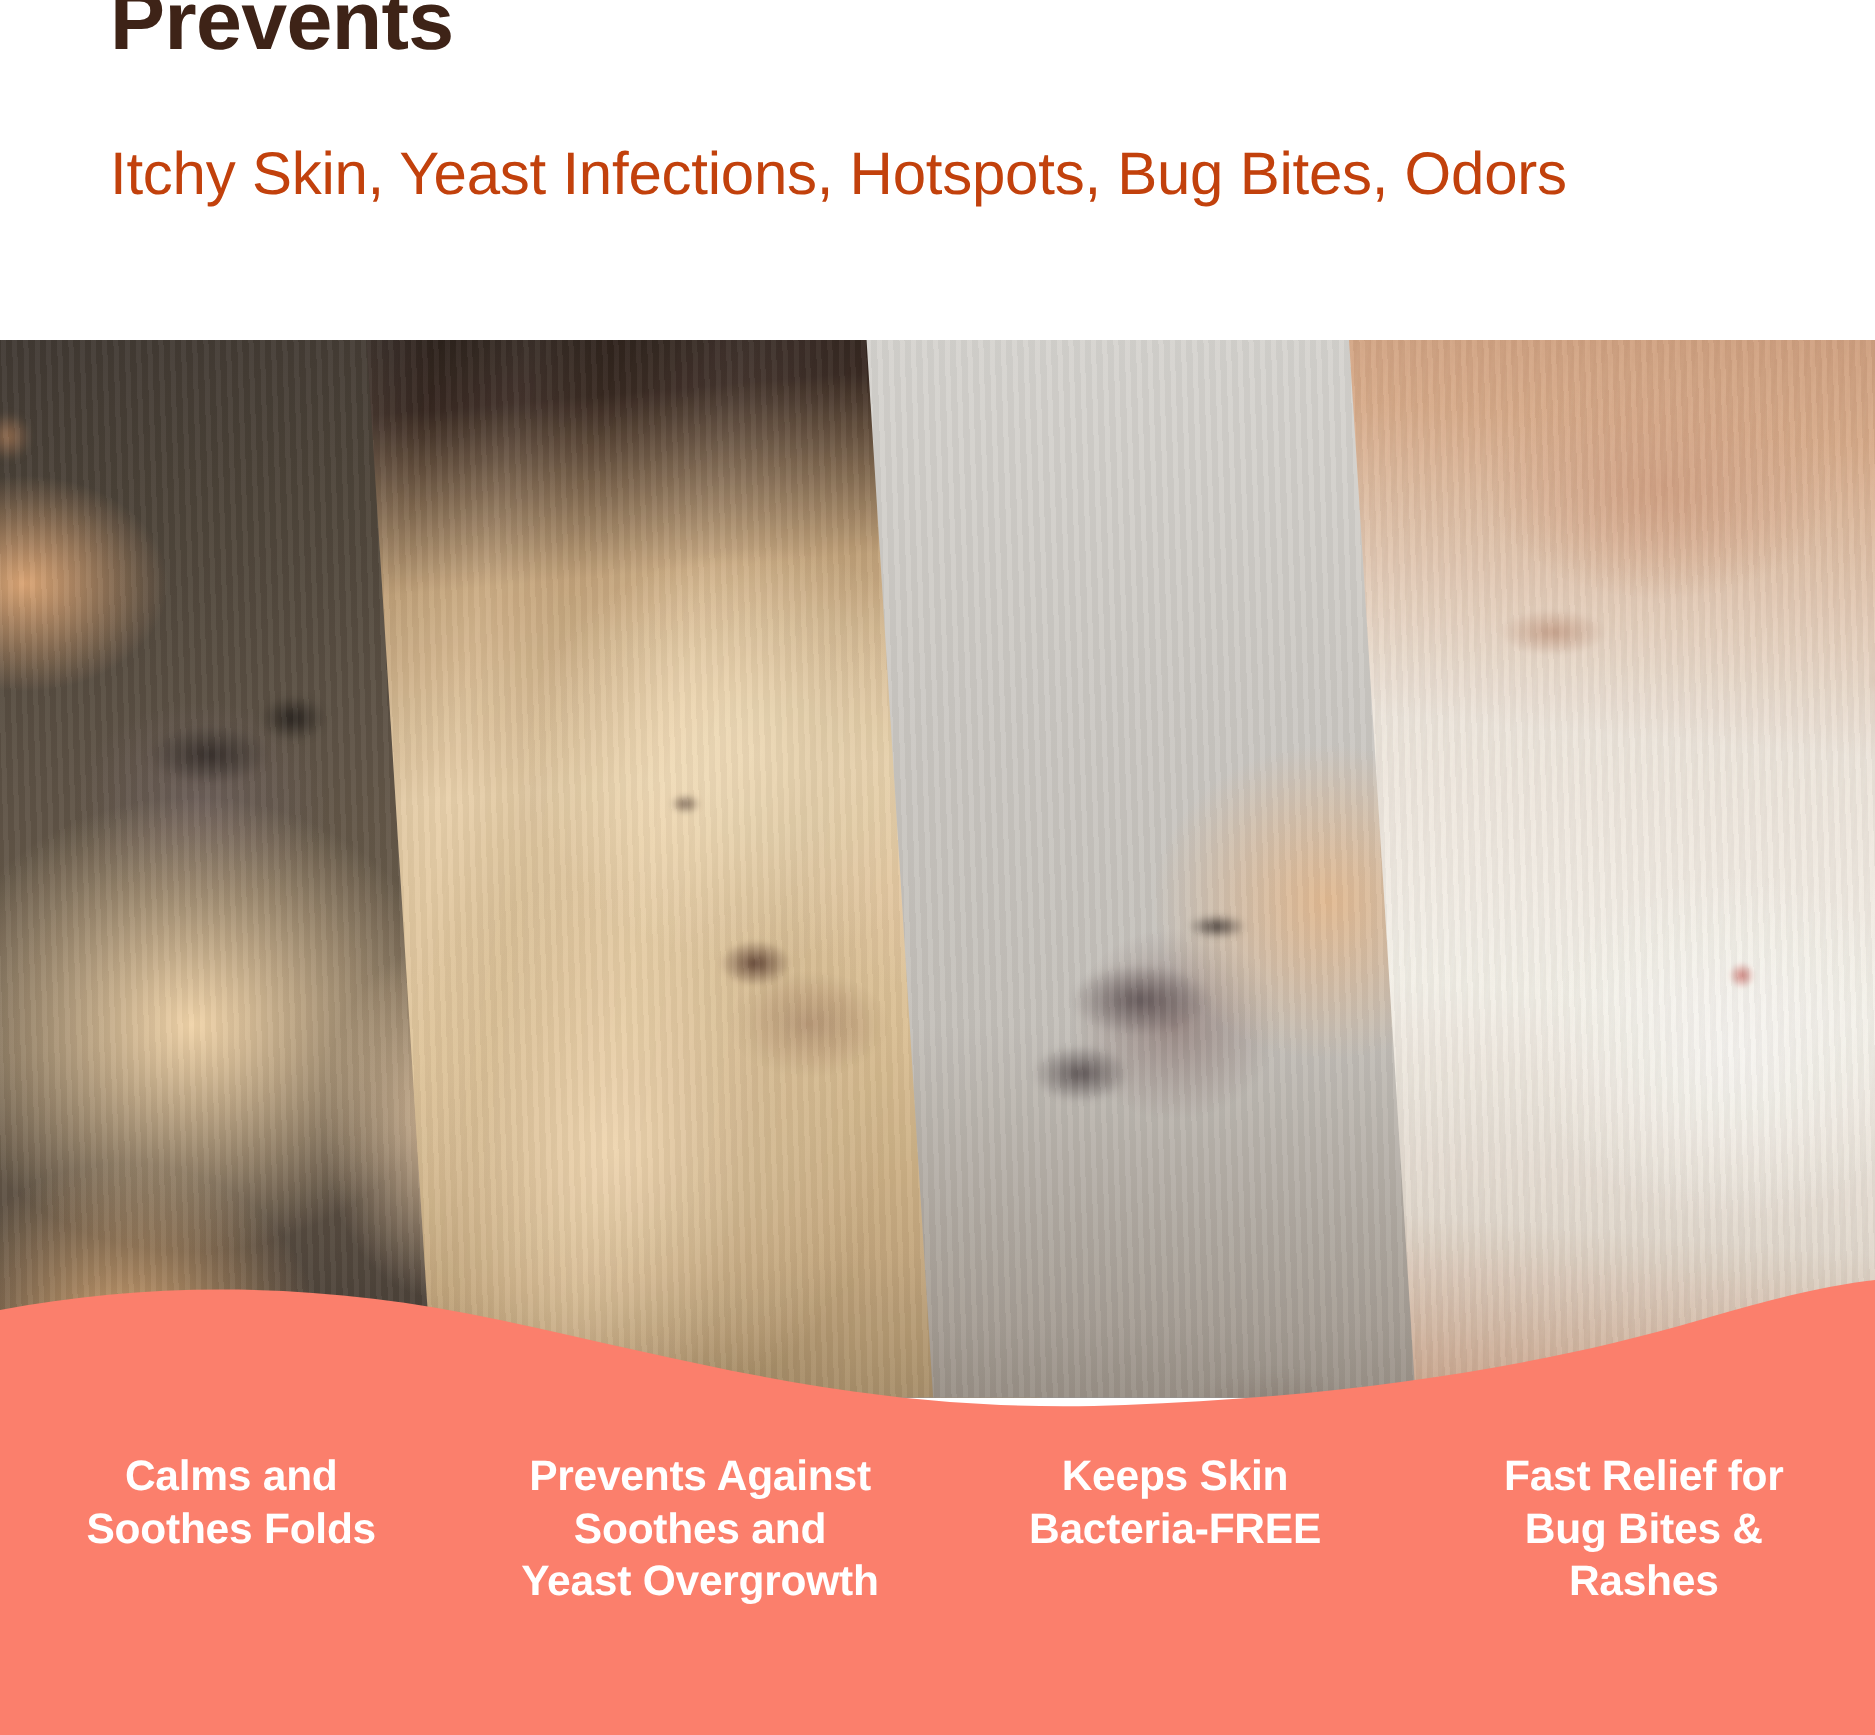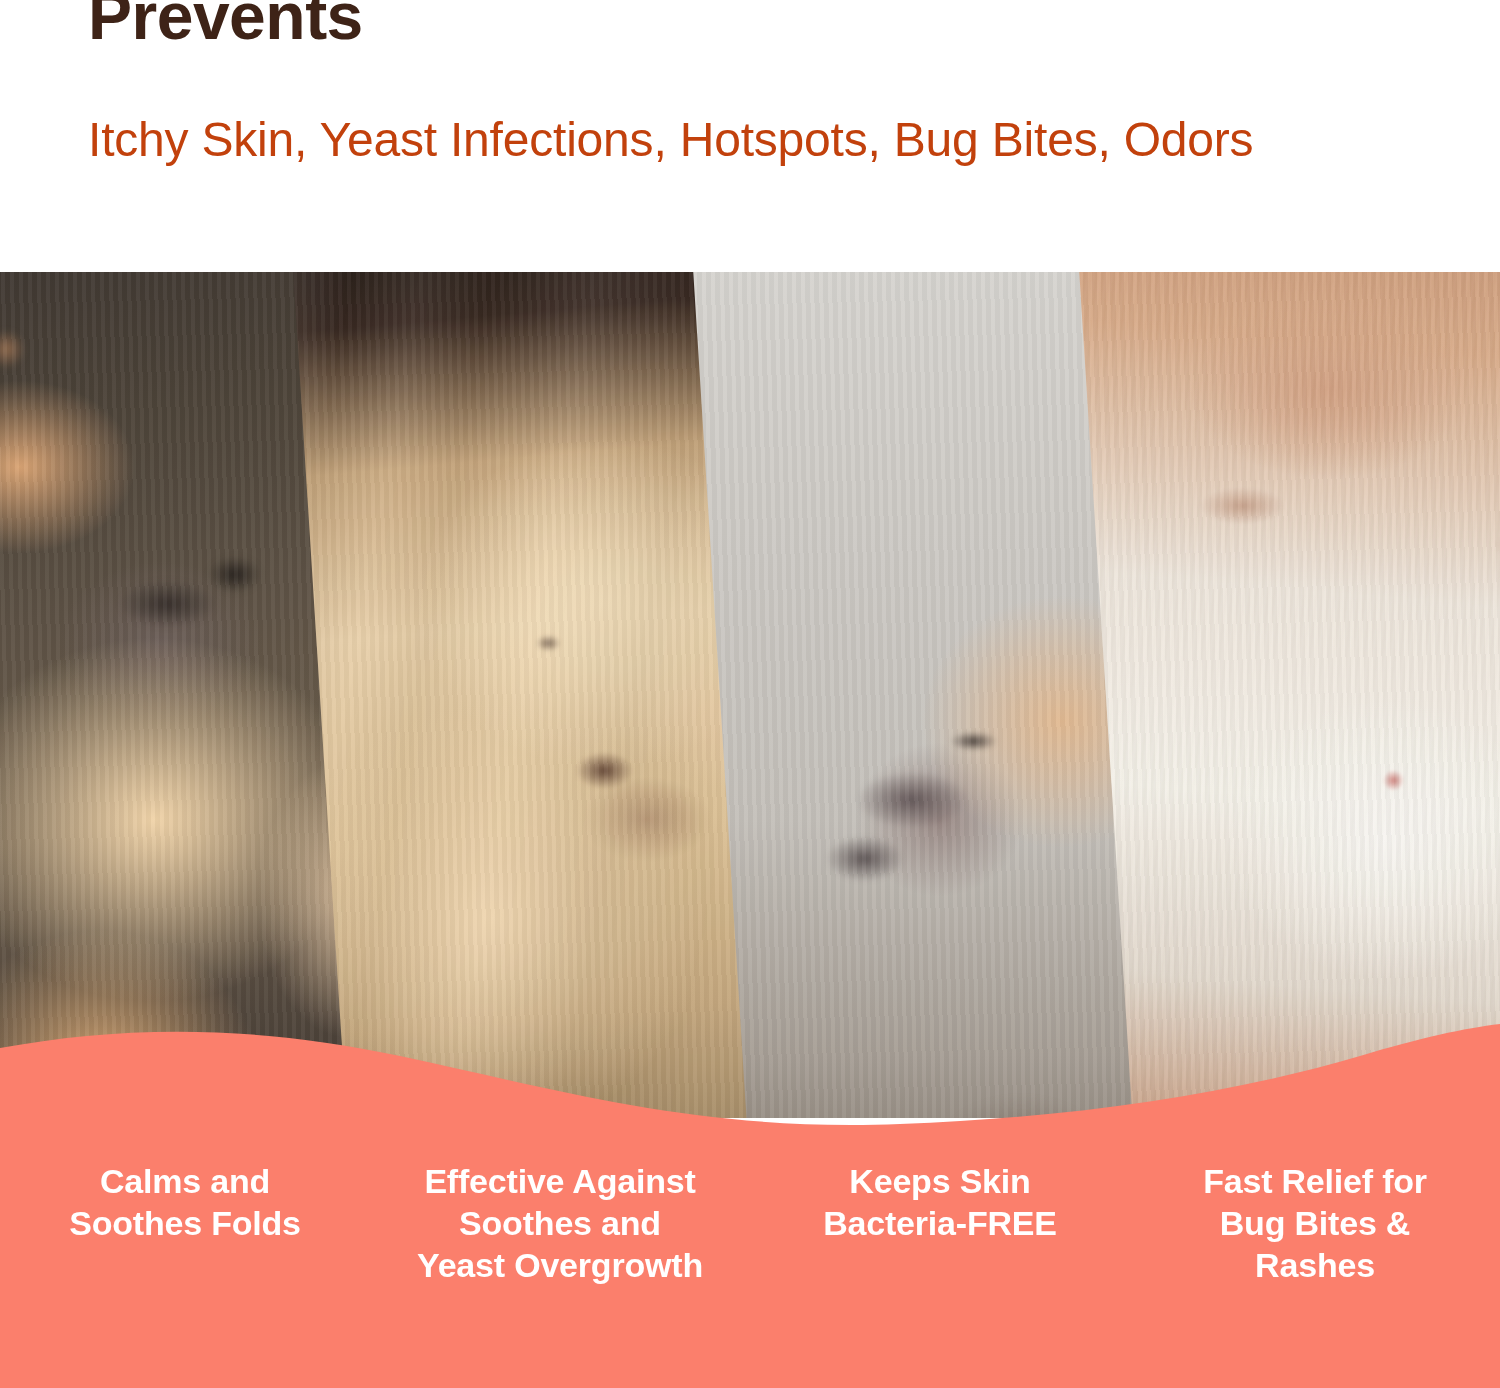--- a/index.html
+++ b/index.html
@@ -256,21 +256,21 @@
     </svg>
 
     <div class="features">
 
       <div class="feature f1">
         <span class="ln">Calms and</span>
         <span class="ln">Soothes Folds</span>
       </div>
 
       <div class="feature f2">
-        <span class="ln">Effective Against</span>
+        <span class="ln">Prevents Against</span>
         <span class="ln">Soothes and</span>
         <span class="ln">Yeast Overgrowth</span>
       </div>
 
       <div class="feature f3">
         <span class="ln">Keeps Skin</span>
         <span class="ln">Bacteria-FREE</span>
       </div>
 
       <div class="feature f4">

